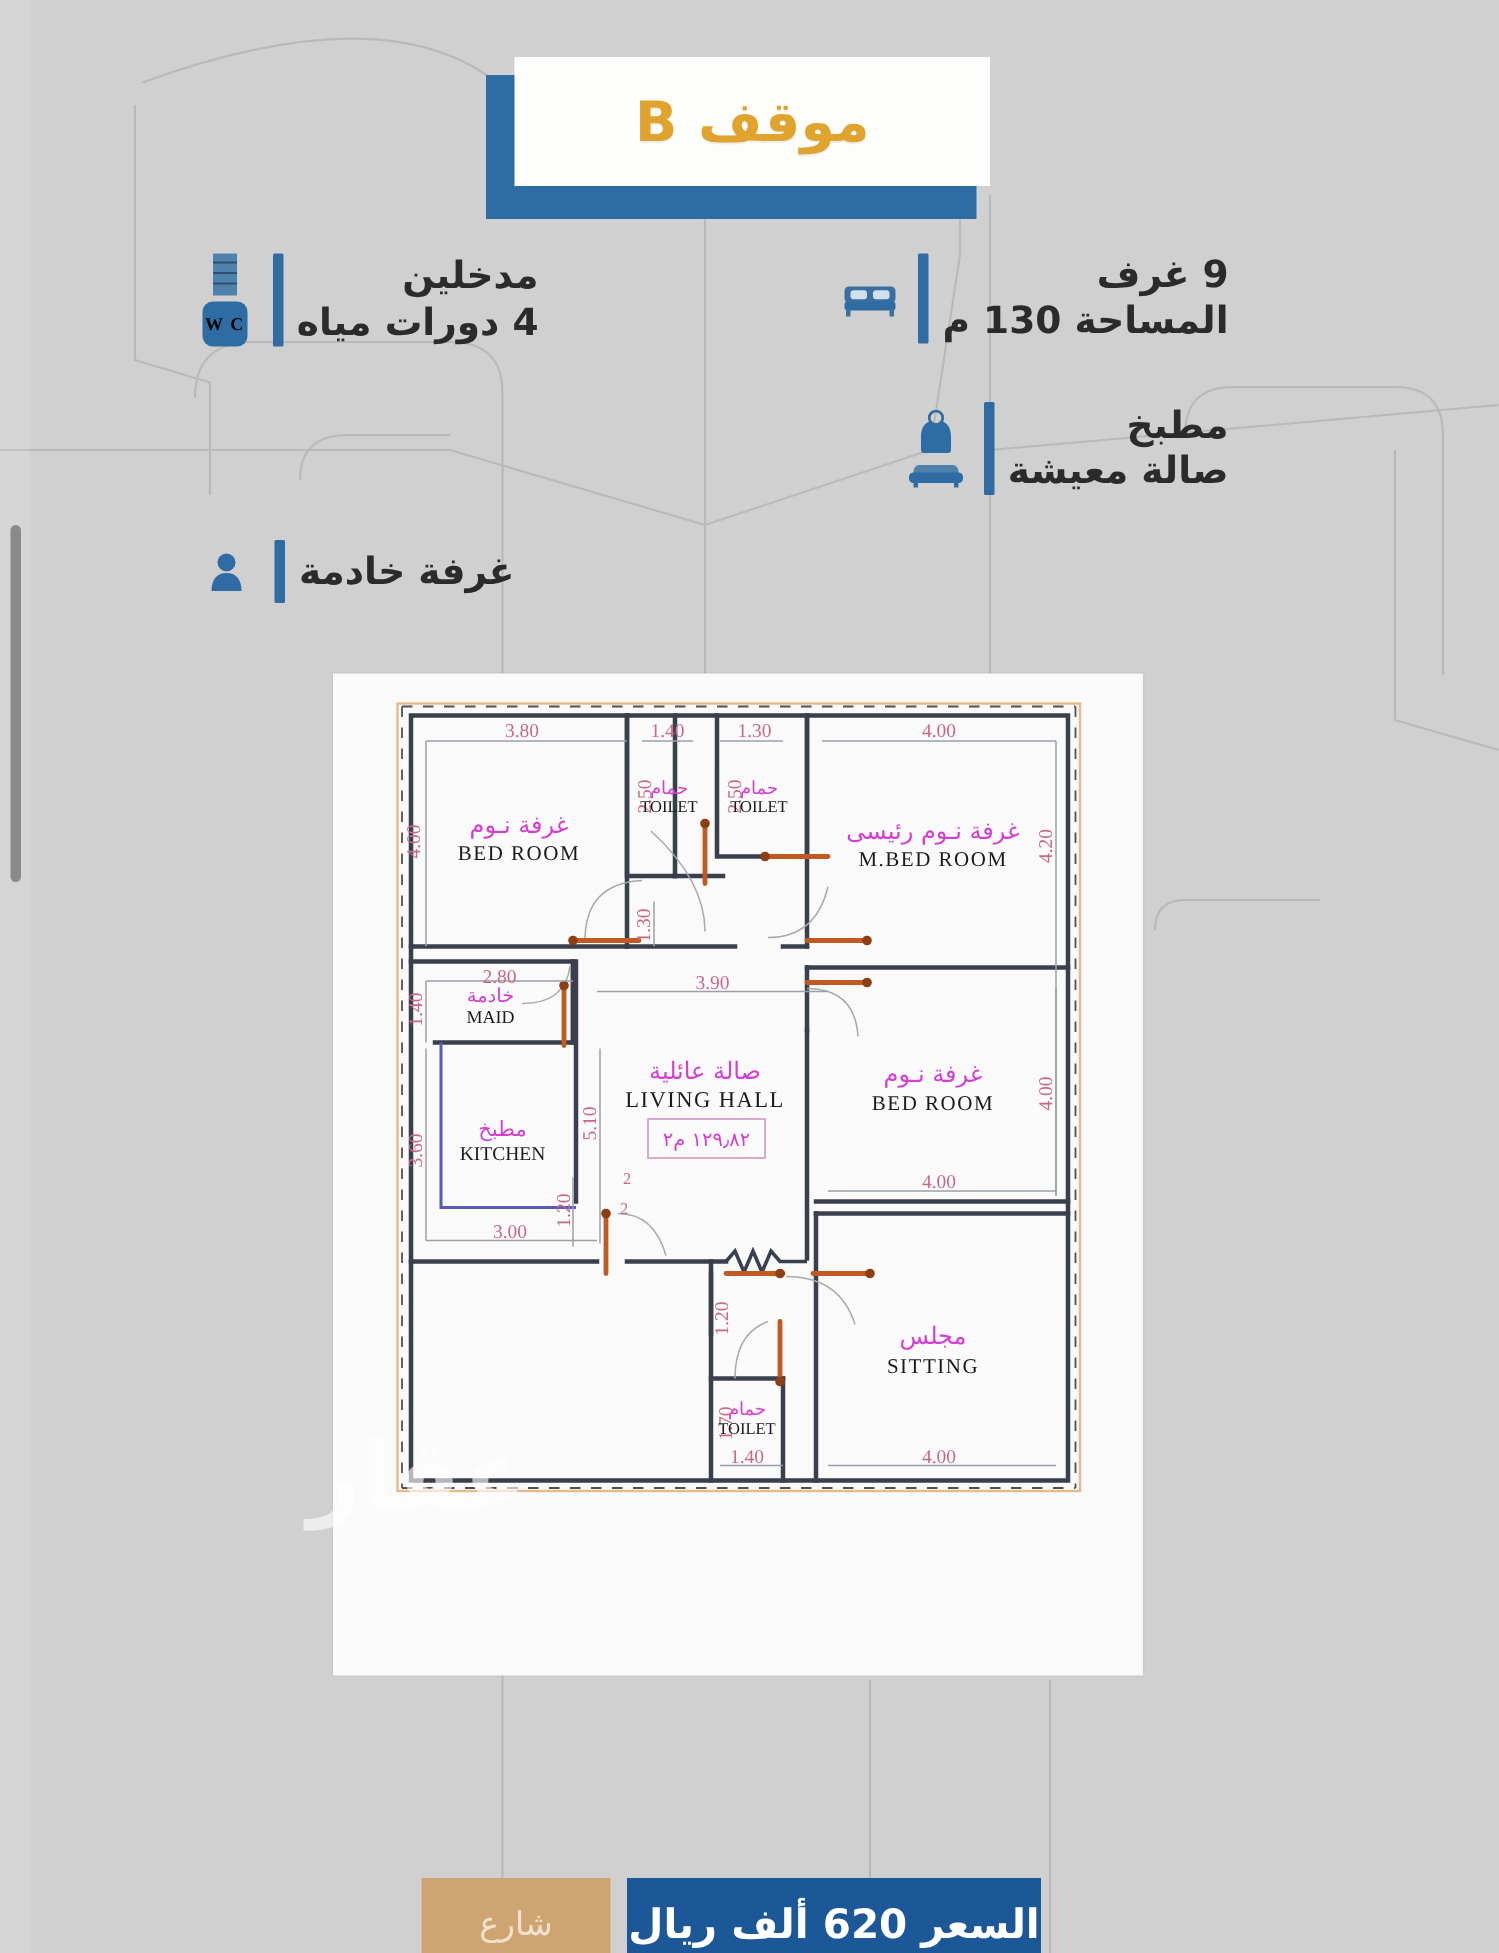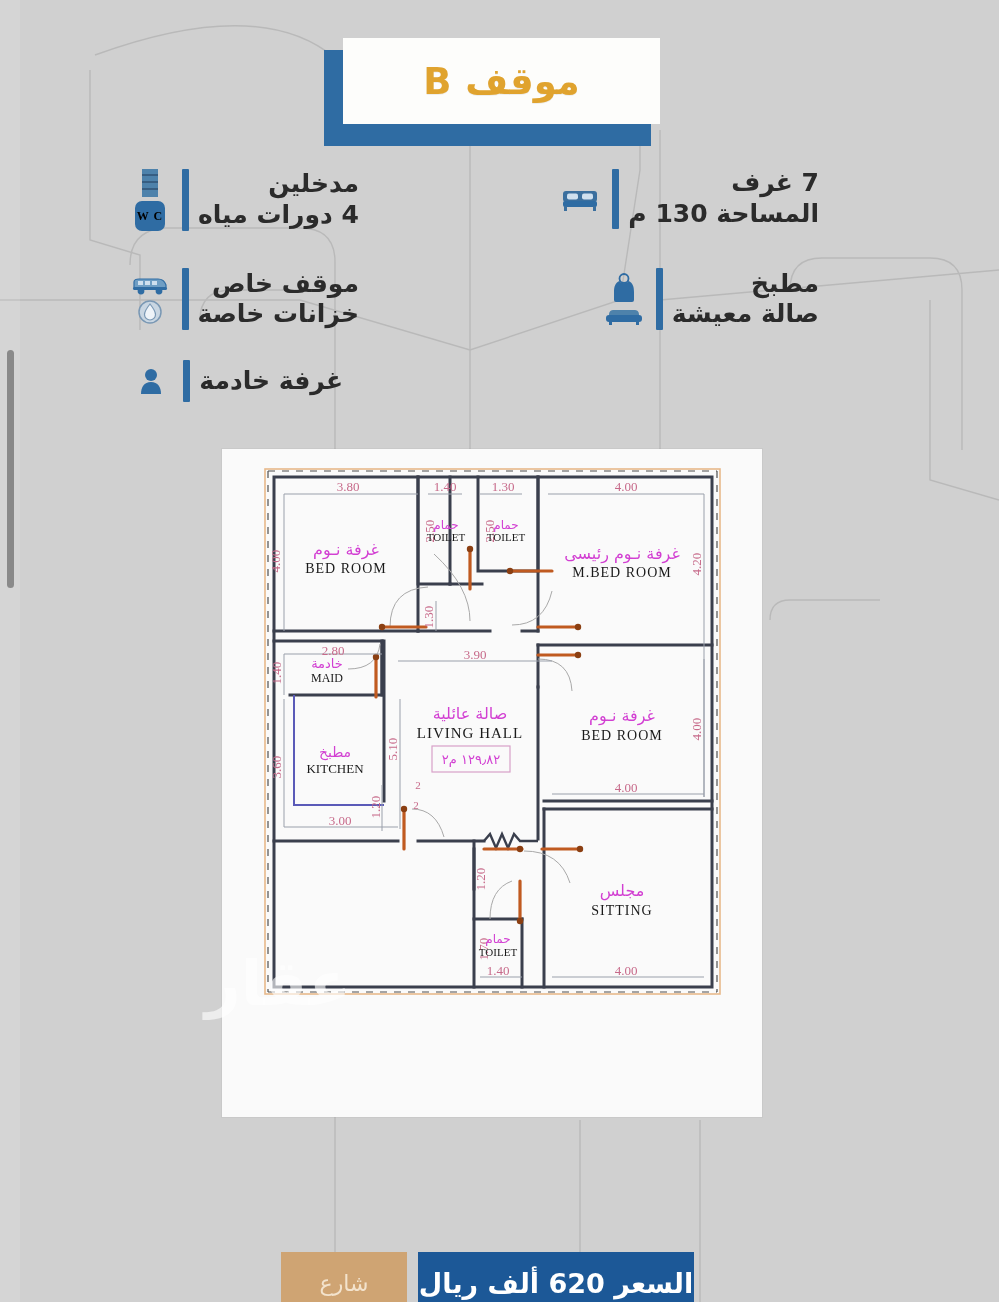--- a/index.html
+++ b/index.html
@@ -95,21 +95,21 @@
   <div class="title-shadow"></div>
   <div class="title-card">
     <span class="title-text">موقف B</span>
   </div>
 </div>
 
 <div class="features">
 
   <div class="feat f-rooms">
     <div class="feat-text">
-      <div>7 غرف</div>
+      <div>9 غرف</div>
       <div>المساحة 130 م</div>
     </div>
     <div class="feat-bar" style="height:60px"></div>
     <div class="feat-icons">
       <svg class="ic" width="38" height="28" viewBox="0 0 38 28">
         <rect x="2" y="6" width="34" height="11" rx="3" fill="#3b6f9e"></rect>
         <rect x="6" y="8.5" width="11" height="6" rx="2" fill="#cfe0ef"></rect>
         <rect x="21" y="8.5" width="11" height="6" rx="2" fill="#cfe0ef"></rect>
         <rect x="2" y="16" width="34" height="6" rx="2" fill="#2f6ca3"></rect>
         <rect x="3" y="21" width="3" height="5" fill="#3b6f9e"></rect>
@@ -150,42 +150,20 @@
         <g stroke="#2f4f70" stroke-width="1.4">
           <line x1="3" y1="7" x2="19" y2="7"></line>
           <line x1="3" y1="14" x2="19" y2="14"></line>
           <line x1="3" y1="21" x2="19" y2="21"></line>
         </g>
       </svg>
       <div class="wc-badge">W C</div>
     </div>
   </div>
 
-  <div class="feat f-park">
-    <div class="feat-text">
-      <div>موقف خاص</div>
-      <div>خزانات خاصة</div>
-    </div>
-    <div class="feat-bar" style="height:62px"></div>
-    <div class="feat-icons">
-      <svg class="ic" width="38" height="22" viewBox="0 0 38 22">
-        <path d="M3 14 L3 8 C3 6 5 5 8 5 L27 5 C31 5 34 8 35 11 L35 14 Z" fill="#6f9ec4" stroke="#2f6ca3" stroke-width="1.2"></path>
-        <rect x="7" y="7" width="5" height="4" fill="#cfe0ef"></rect>
-        <rect x="14" y="7" width="5" height="4" fill="#cfe0ef"></rect>
-        <rect x="21" y="7" width="5" height="4" fill="#cfe0ef"></rect>
-        <rect x="2" y="13" width="34" height="3" rx="1.5" fill="#2f6ca3"></rect>
-        <circle cx="10" cy="17" r="3.4" fill="#2f6ca3"></circle>
-        <circle cx="28" cy="17" r="3.4" fill="#2f6ca3"></circle>
-      </svg>
-      <svg class="ic" width="26" height="26" viewBox="0 0 26 26">
-        <circle cx="13" cy="13" r="11" fill="#c9d6e2" stroke="#7a98b4" stroke-width="1.5"></circle>
-        <path d="M13 5 C9 10 7.5 12.5 7.5 15.5 A5.5 5.5 0 0 0 18.5 15.5 C18.5 12.5 17 10 13 5 Z" fill="#eef3f8" stroke="#7a98b4" stroke-width="1.2"></path>
-      </svg>
-    </div>
-  </div>
 
   <div class="feat f-maid">
     <div class="feat-text">
       <div>غرفة خادمة</div>
     </div>
     <div class="feat-bar" style="height:42px"></div>
     <div class="feat-icons">
       <svg class="ic" width="26" height="28" viewBox="0 0 26 28">
         <circle cx="13" cy="8" r="6" fill="#2f6ca3"></circle>
         <path d="M13 15 C6 15 3 20 3 27 L23 27 C23 20 20 15 13 15 Z" fill="#2f6ca3"></path>

